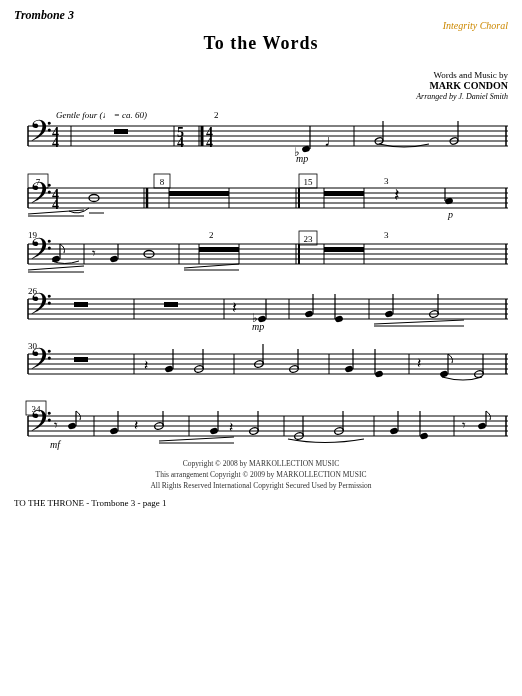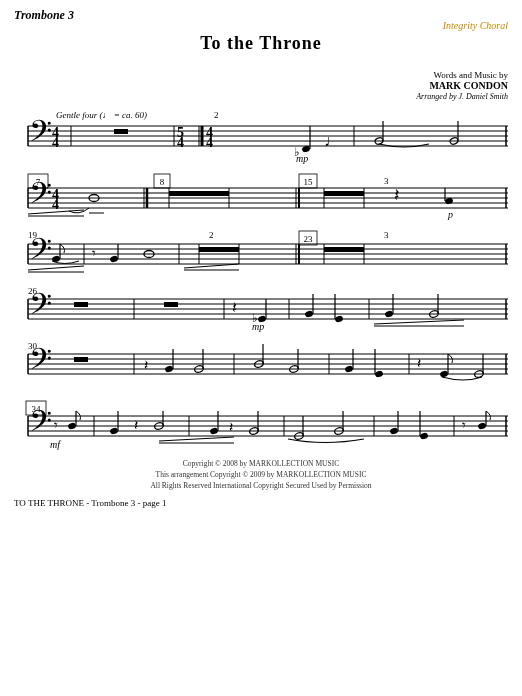--- a/index.html
+++ b/index.html
@@ -62,21 +62,21 @@
 </head>
 <body>
 
 <div class="page">
   <div class="header">
     <span class="instrument-name">Trombone 3</span>
     <span class="publisher">Integrity Choral</span>
   </div>
 
   <div class="title-section">
-    <div class="main-title">To the Throne</div>
+    <div class="main-title">To the Words</div>
   </div>
 
   <svg class="score-svg" viewBox="0 0 494 630" xmlns="http://www.w3.org/2000/svg">
 
     <text x="494" y="12" text-anchor="end" font-family="Times New Roman" font-size="9" fill="#000">Words and Music by</text>
     <text x="494" y="23" text-anchor="end" font-family="Times New Roman" font-size="10" font-weight="bold" fill="#000">MARK CONDON</text>
     <text x="494" y="33" text-anchor="end" font-family="Times New Roman" font-size="8" font-style="italic" fill="#000">Arranged by J. Daniel Smith</text>
 
     <text x="42" y="52" font-family="Times New Roman" font-size="9" font-style="italic" fill="#000">Gentle four (♩ = ca. 60)</text>
 

